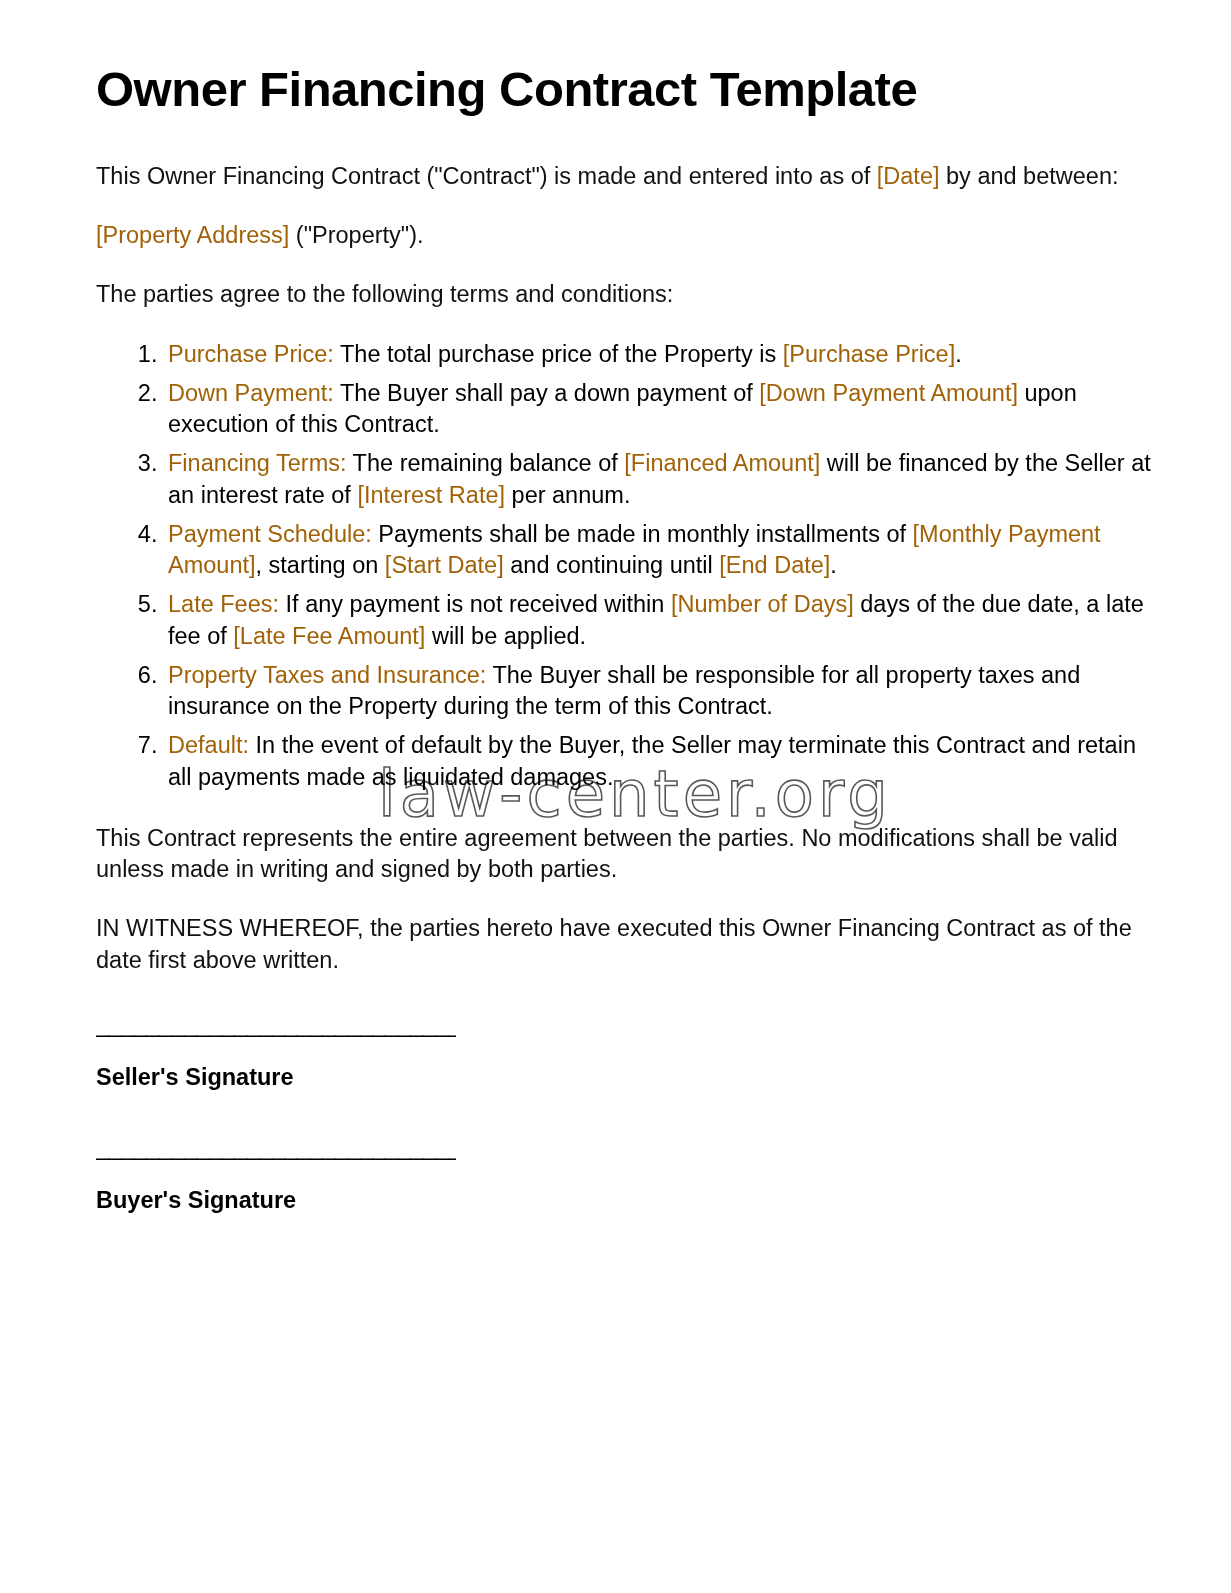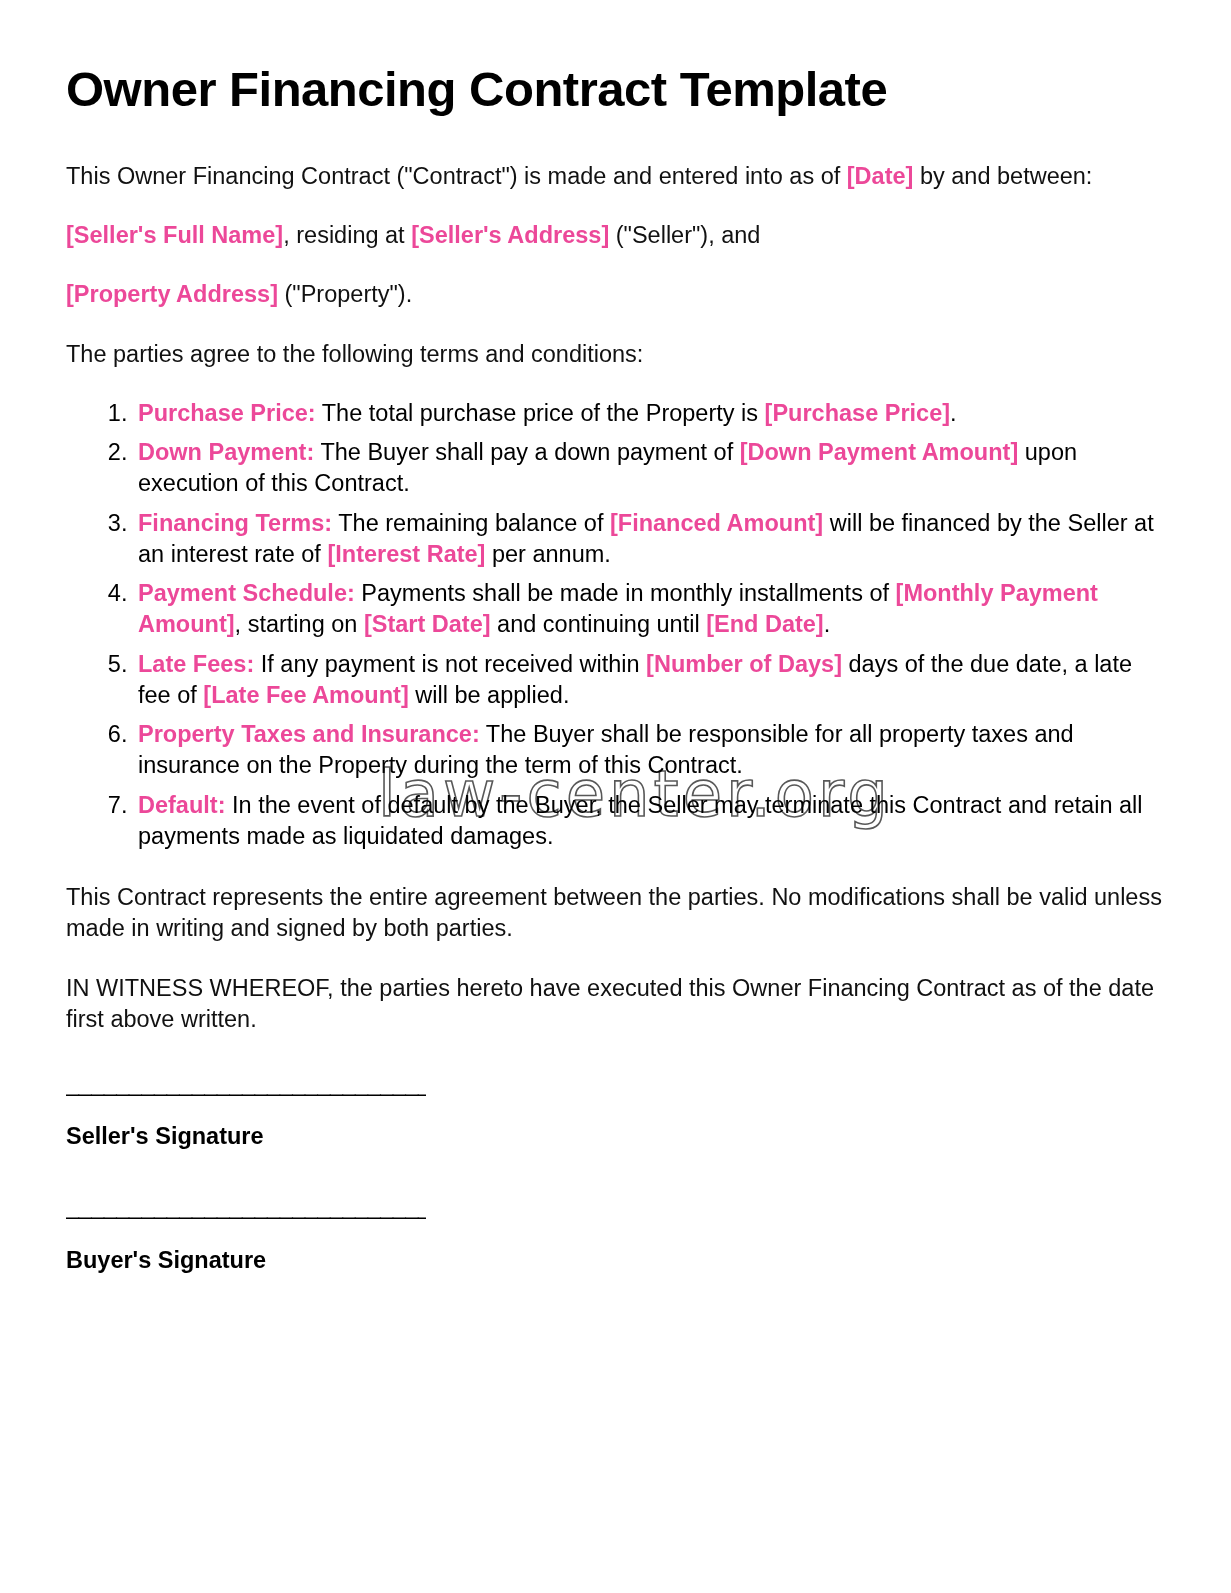--- a/index.html
+++ b/index.html
@@ -14,40 +14,40 @@
     color: #000000;
     position: relative;
     overflow: hidden;
   }
 
   .page {
     position: relative;
     width: 1231px;
     height: 1593px;
     box-sizing: border-box;
-    padding: 62px 66px 0 66px;
+    padding: 62px 66px 0 96px;
   }
 
   .doc-title {
     font-size: 49px;
     font-weight: bold;
     line-height: 1.12;
     letter-spacing: -0.5px;
     margin: 0 0 44px 0;
     color: #000;
   }
 
   p.para {
     font-size: 23.5px;
     line-height: 1.33;
     margin: 0 0 28px 0;
     color: #111;
   }
 
-  b, strong { font-weight: bold; color: #ec4899; }
+  b, strong { font-weight: normal; color: #a16207; }
 
   ol.terms {
     margin: 0 0 30px 0;
     padding-left: 68px;
     font-size: 23.5px;
     line-height: 1.33;
   }
   ol.terms > li {
     margin: 8px 0 0 0;
     padding-left: 4px;
@@ -93,21 +93,20 @@
 </style>
 </head>
 <body>
 
 <div class="page">
 
   <h1 class="doc-title">Owner Financing Contract Template</h1>
 
   <p class="para"><span>This Owner Financing Contract ("Contract") is made and entered into as of </span><b>[Date]</b><span> by and between:</span></p>
 
-  <p class="para"><b>[Seller's Full Name]</b><span>, residing at </span><b>[Seller's Address]</b><span> ("Seller"), and</span></p>
 
 
 
 
   <p class="para"><b>[Property Address]</b><span> ("Property").</span></p>
 
   <p class="para">The parties agree to the following terms and conditions:</p>
 
   <ol class="terms">
     <li><b>Purchase Price:</b><span> The total purchase price of the Property is </span><b>[Purchase Price]</b><span>.</span></li>

